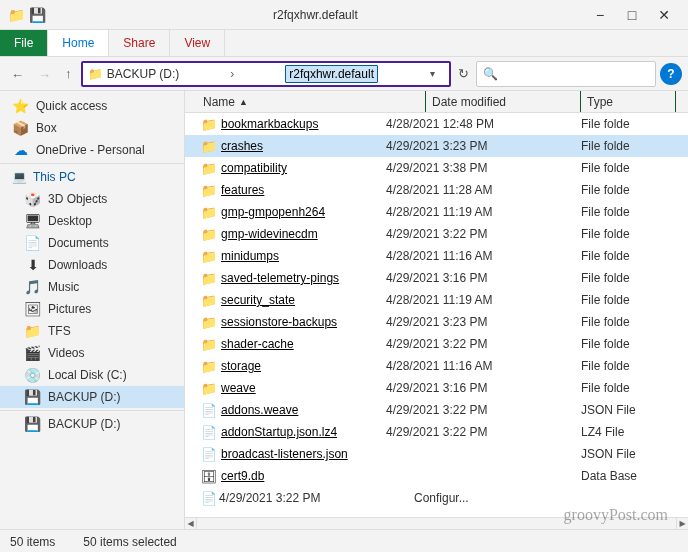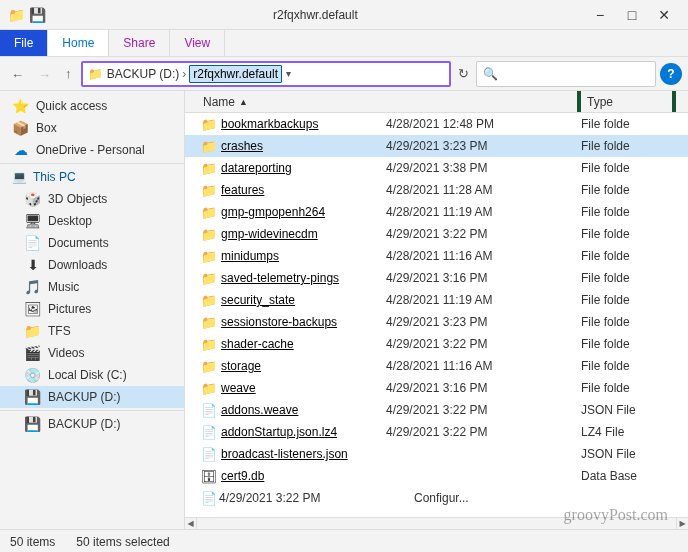--- a/index.html
+++ b/index.html
@@ -32,30 +32,30 @@
     .ribbon-tabs {
       display: flex;
       height: 26px;
     }
     .ribbon-tab {
       padding: 0 14px;
       display: flex;
       align-items: center;
       font-size: 12px;
       cursor: pointer;
-      color: #a21caf;
+      color: #b91c1c;
       border-right: 1px solid #ddd;
     }
     .ribbon-tab.active {
       background: #fff;
       border-bottom: none;
       color: #0078d4;
     }
     .ribbon-tab.file {
-      background: #1d4ed8;
+      background: #15803d;
       color: #fff;
       font-weight: 500;
     }
 
     
     .addressbar {
       display: flex;
       align-items: center;
       height: 34px;
       padding: 4px 6px;
@@ -66,25 +66,26 @@
     .nav-btn {
       background: none; border: none; cursor: pointer; padding: 3px 5px; font-size: 13px; color: #555; border-radius: 3px;
       display: flex; align-items: center; justify-content: center;
     }
     .nav-btn:disabled { color: #bbb; cursor: default; }
     .address-path {
       display: flex;
       align-items: center;
       flex: 1;
       background: #fff;
-      border: 2px solid #8b5cf6;
+      border: 2px solid #4c1d95;
       border-radius: 2px;
       height: 26px;
       padding: 0 6px;
       font-size: 12px;
+      gap: 48px;
     }
     .path-segment { color: #333; font-size: 12px; }
     .path-separator { color: #666; margin: 0 3px; }
     .path-current { color: #000; font-weight: 500; background: #cce4f7; padding: 1px 3px; border: 1px solid #005a9e; border-radius: 1px; }
     .address-dropdown { background: none; border: none; cursor: pointer; font-size: 10px; color: #555; padding: 0 4px; }
     .address-refresh { background: none; border: none; cursor: pointer; font-size: 13px; color: #555; padding: 3px; }
     .search-box {
       display: flex;
       align-items: center;
       background: #fff;
@@ -141,21 +142,21 @@
       height: 22px;
       padding-right: 12px;
     }
     .col-header {
       font-size: 12px;
       color: #333;
       padding: 0 6px;
       height: 100%;
       display: flex;
       align-items: center;
-      border-right: 4px solid #14532d;
+      border-right: 1px solid #14532d;
       cursor: pointer;
       user-select: none;
     }
     .col-name { flex: 1; min-width: 220px; }
     .col-date { width: 155px; }
     .col-type { width: 95px; }
 
     .file-list {
       flex: 1;
       overflow-y: scroll;
@@ -182,21 +183,21 @@
     
     .statusbar {
       height: 24px;
       background: #f3f3f3;
       border-top: 1px solid #ddd;
       display: flex;
       align-items: center;
       padding: 0 10px;
       font-size: 12px;
       color: #333;
-      gap: 21px;
+      gap: 28px;
     }
     .watermark {
       position: fixed;
       bottom: 28px;
       right: 20px;
       font-size: 16px;
       font-family: 'Georgia', serif;
       color: rgba(0,0,0,0.35);
       pointer-events: none;
       z-index: 999;
@@ -326,41 +327,44 @@
   </div>
 
   <div class="file-list-container">
 
     <div class="column-header">
       <div style="width:12px;"></div>
       <div class="col-header col-name">
         <span>Name</span>
         <span style="margin-left:4px; font-size:9px;">▲</span>
       </div>
+      <div class="col-header col-date">
+        <span>Date modified</span>
+      </div>
       <div class="col-header col-type">
         <span>Type</span>
       </div>
     </div>
 
     <div class="file-list" id="file-list">
         <div class="file-row">
       <span class="file-icon">📁</span>
       <span class="file-name">bookmarkbackups</span>
       <span class="file-date">4/28/2021 12:48 PM</span>
       <span class="file-type">File folde</span>
     </div>
         <div class="file-row selected">
       <span class="file-icon">📁</span>
       <span class="file-name">crashes</span>
       <span class="file-date">4/29/2021 3:23 PM</span>
       <span class="file-type">File folde</span>
     </div>
         <div class="file-row">
       <span class="file-icon">📁</span>
-      <span class="file-name">datareporting</span>
+      <span class="file-name">compatibility</span>
       <span class="file-date">4/29/2021 3:38 PM</span>
       <span class="file-type">File folde</span>
     </div>
         <div class="file-row">
       <span class="file-icon">📁</span>
       <span class="file-name">features</span>
       <span class="file-date">4/28/2021 11:28 AM</span>
       <span class="file-type">File folde</span>
     </div>
         <div class="file-row">

